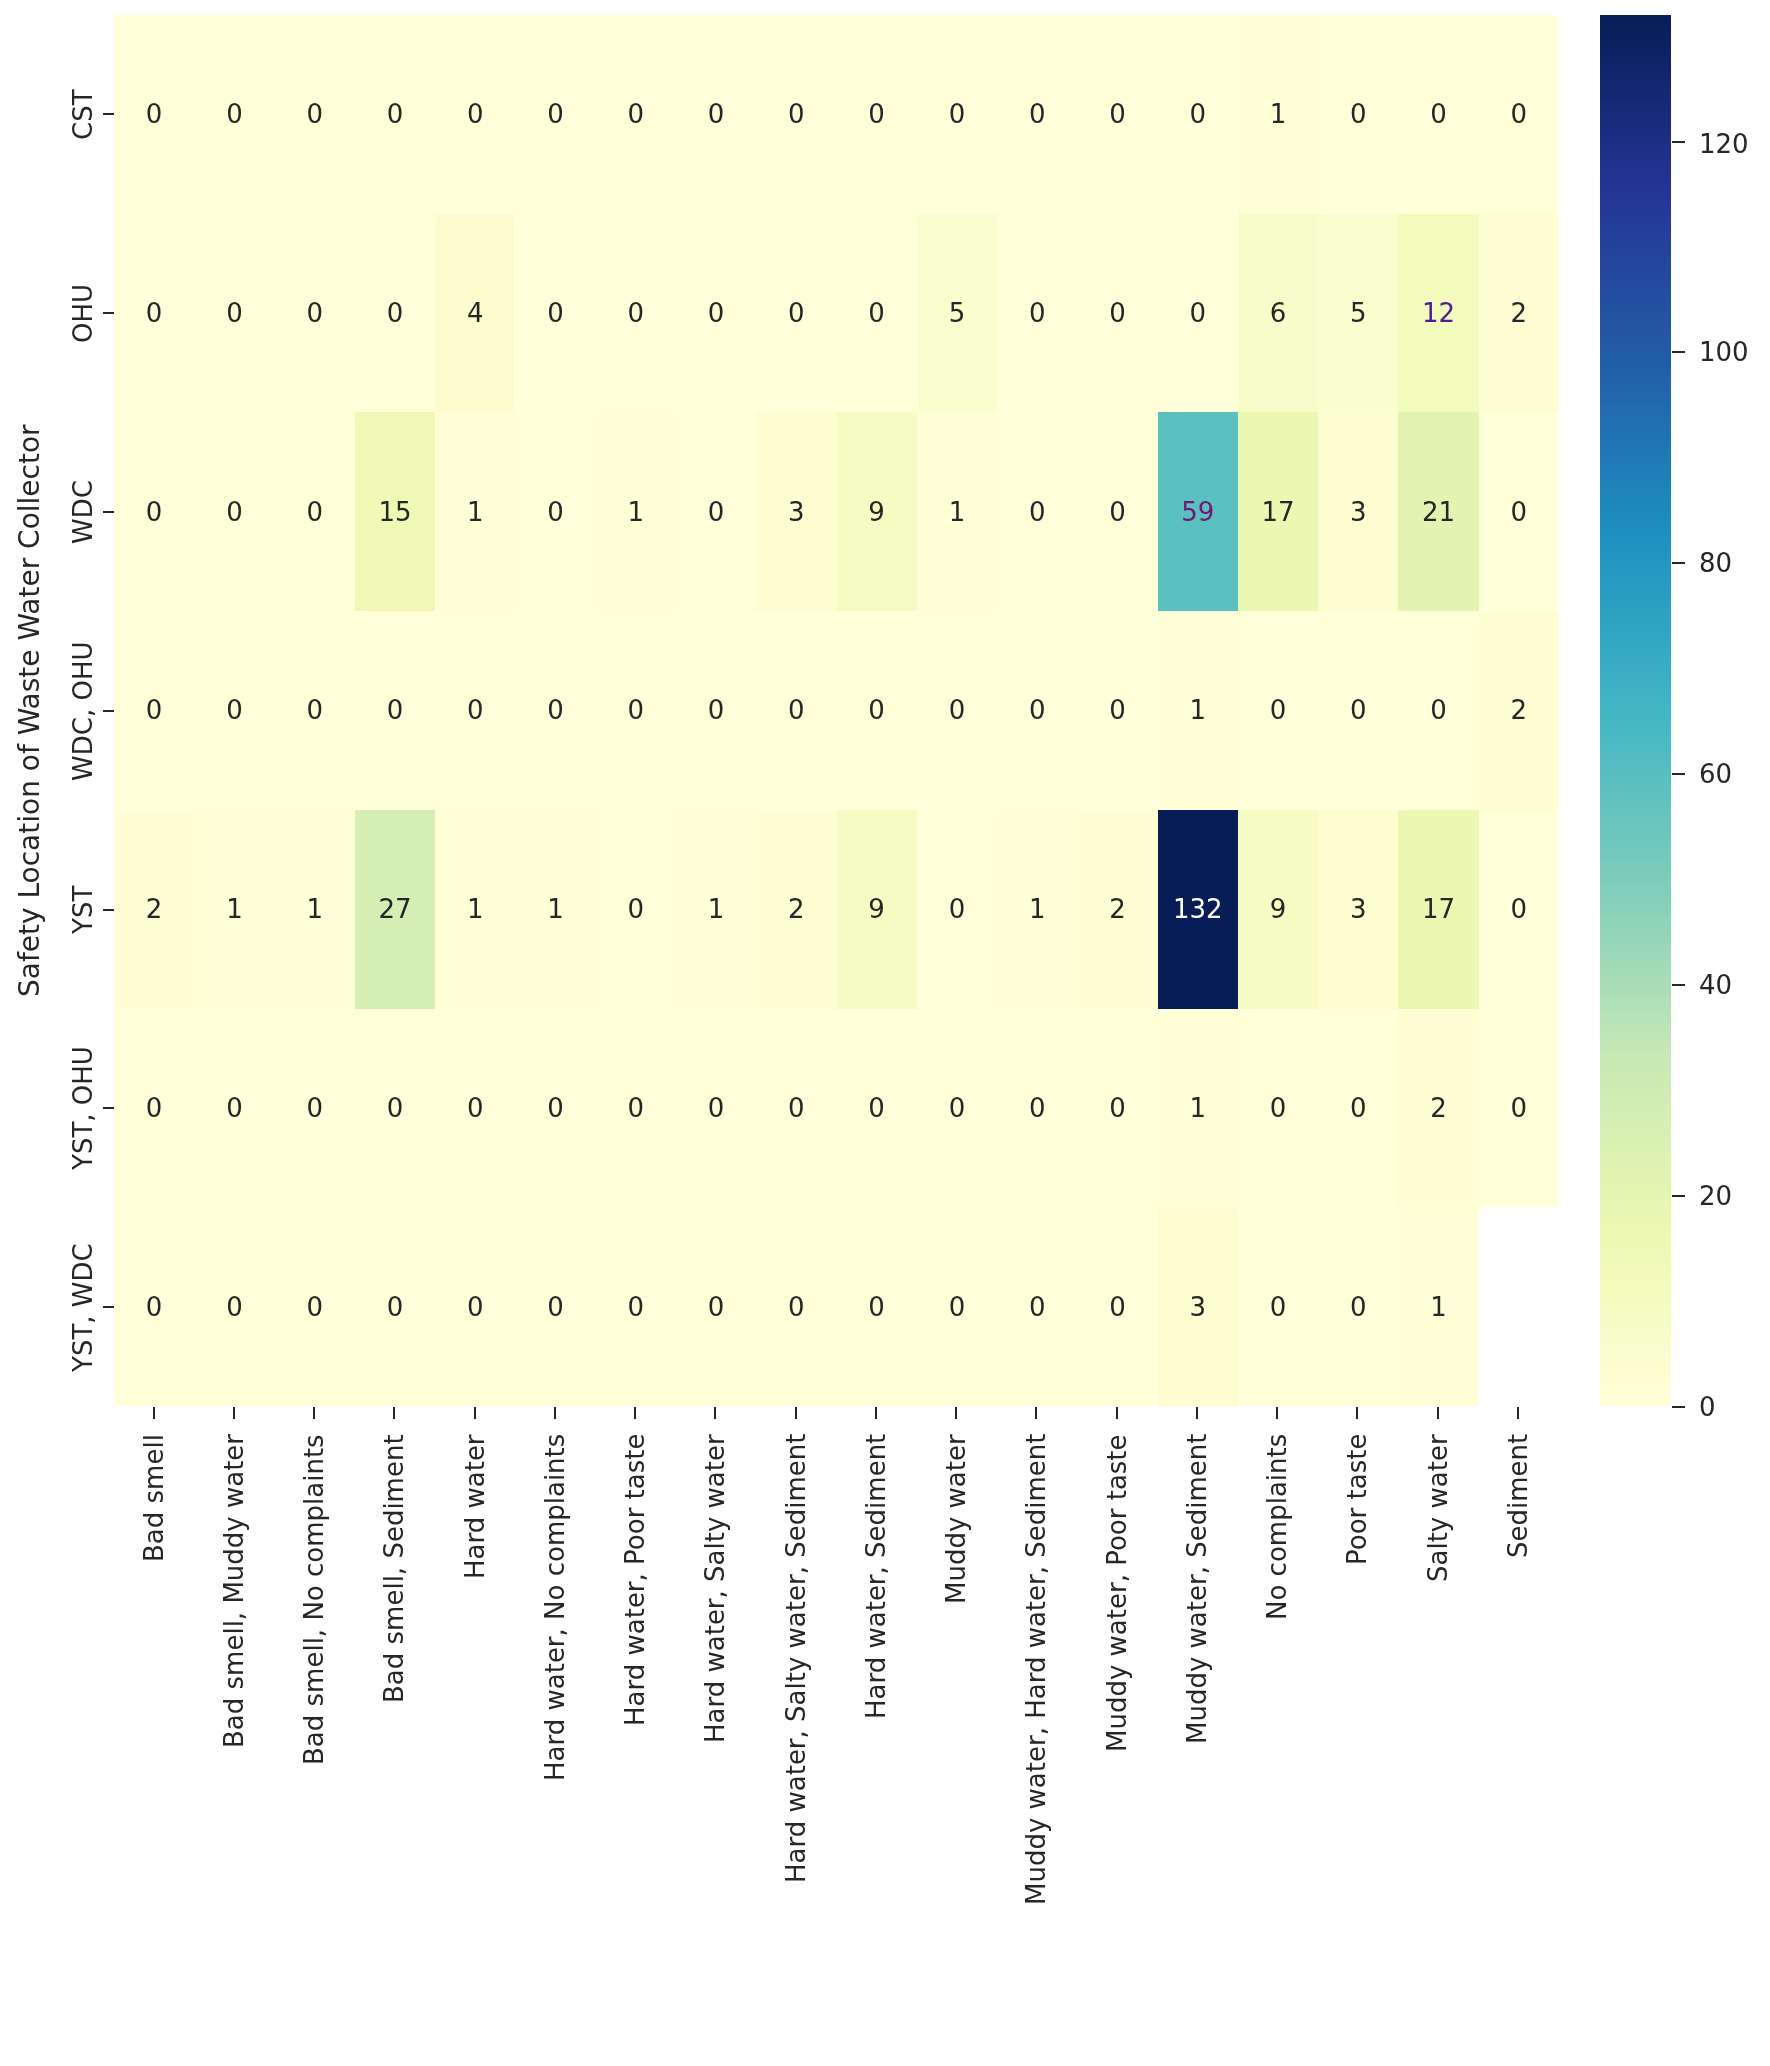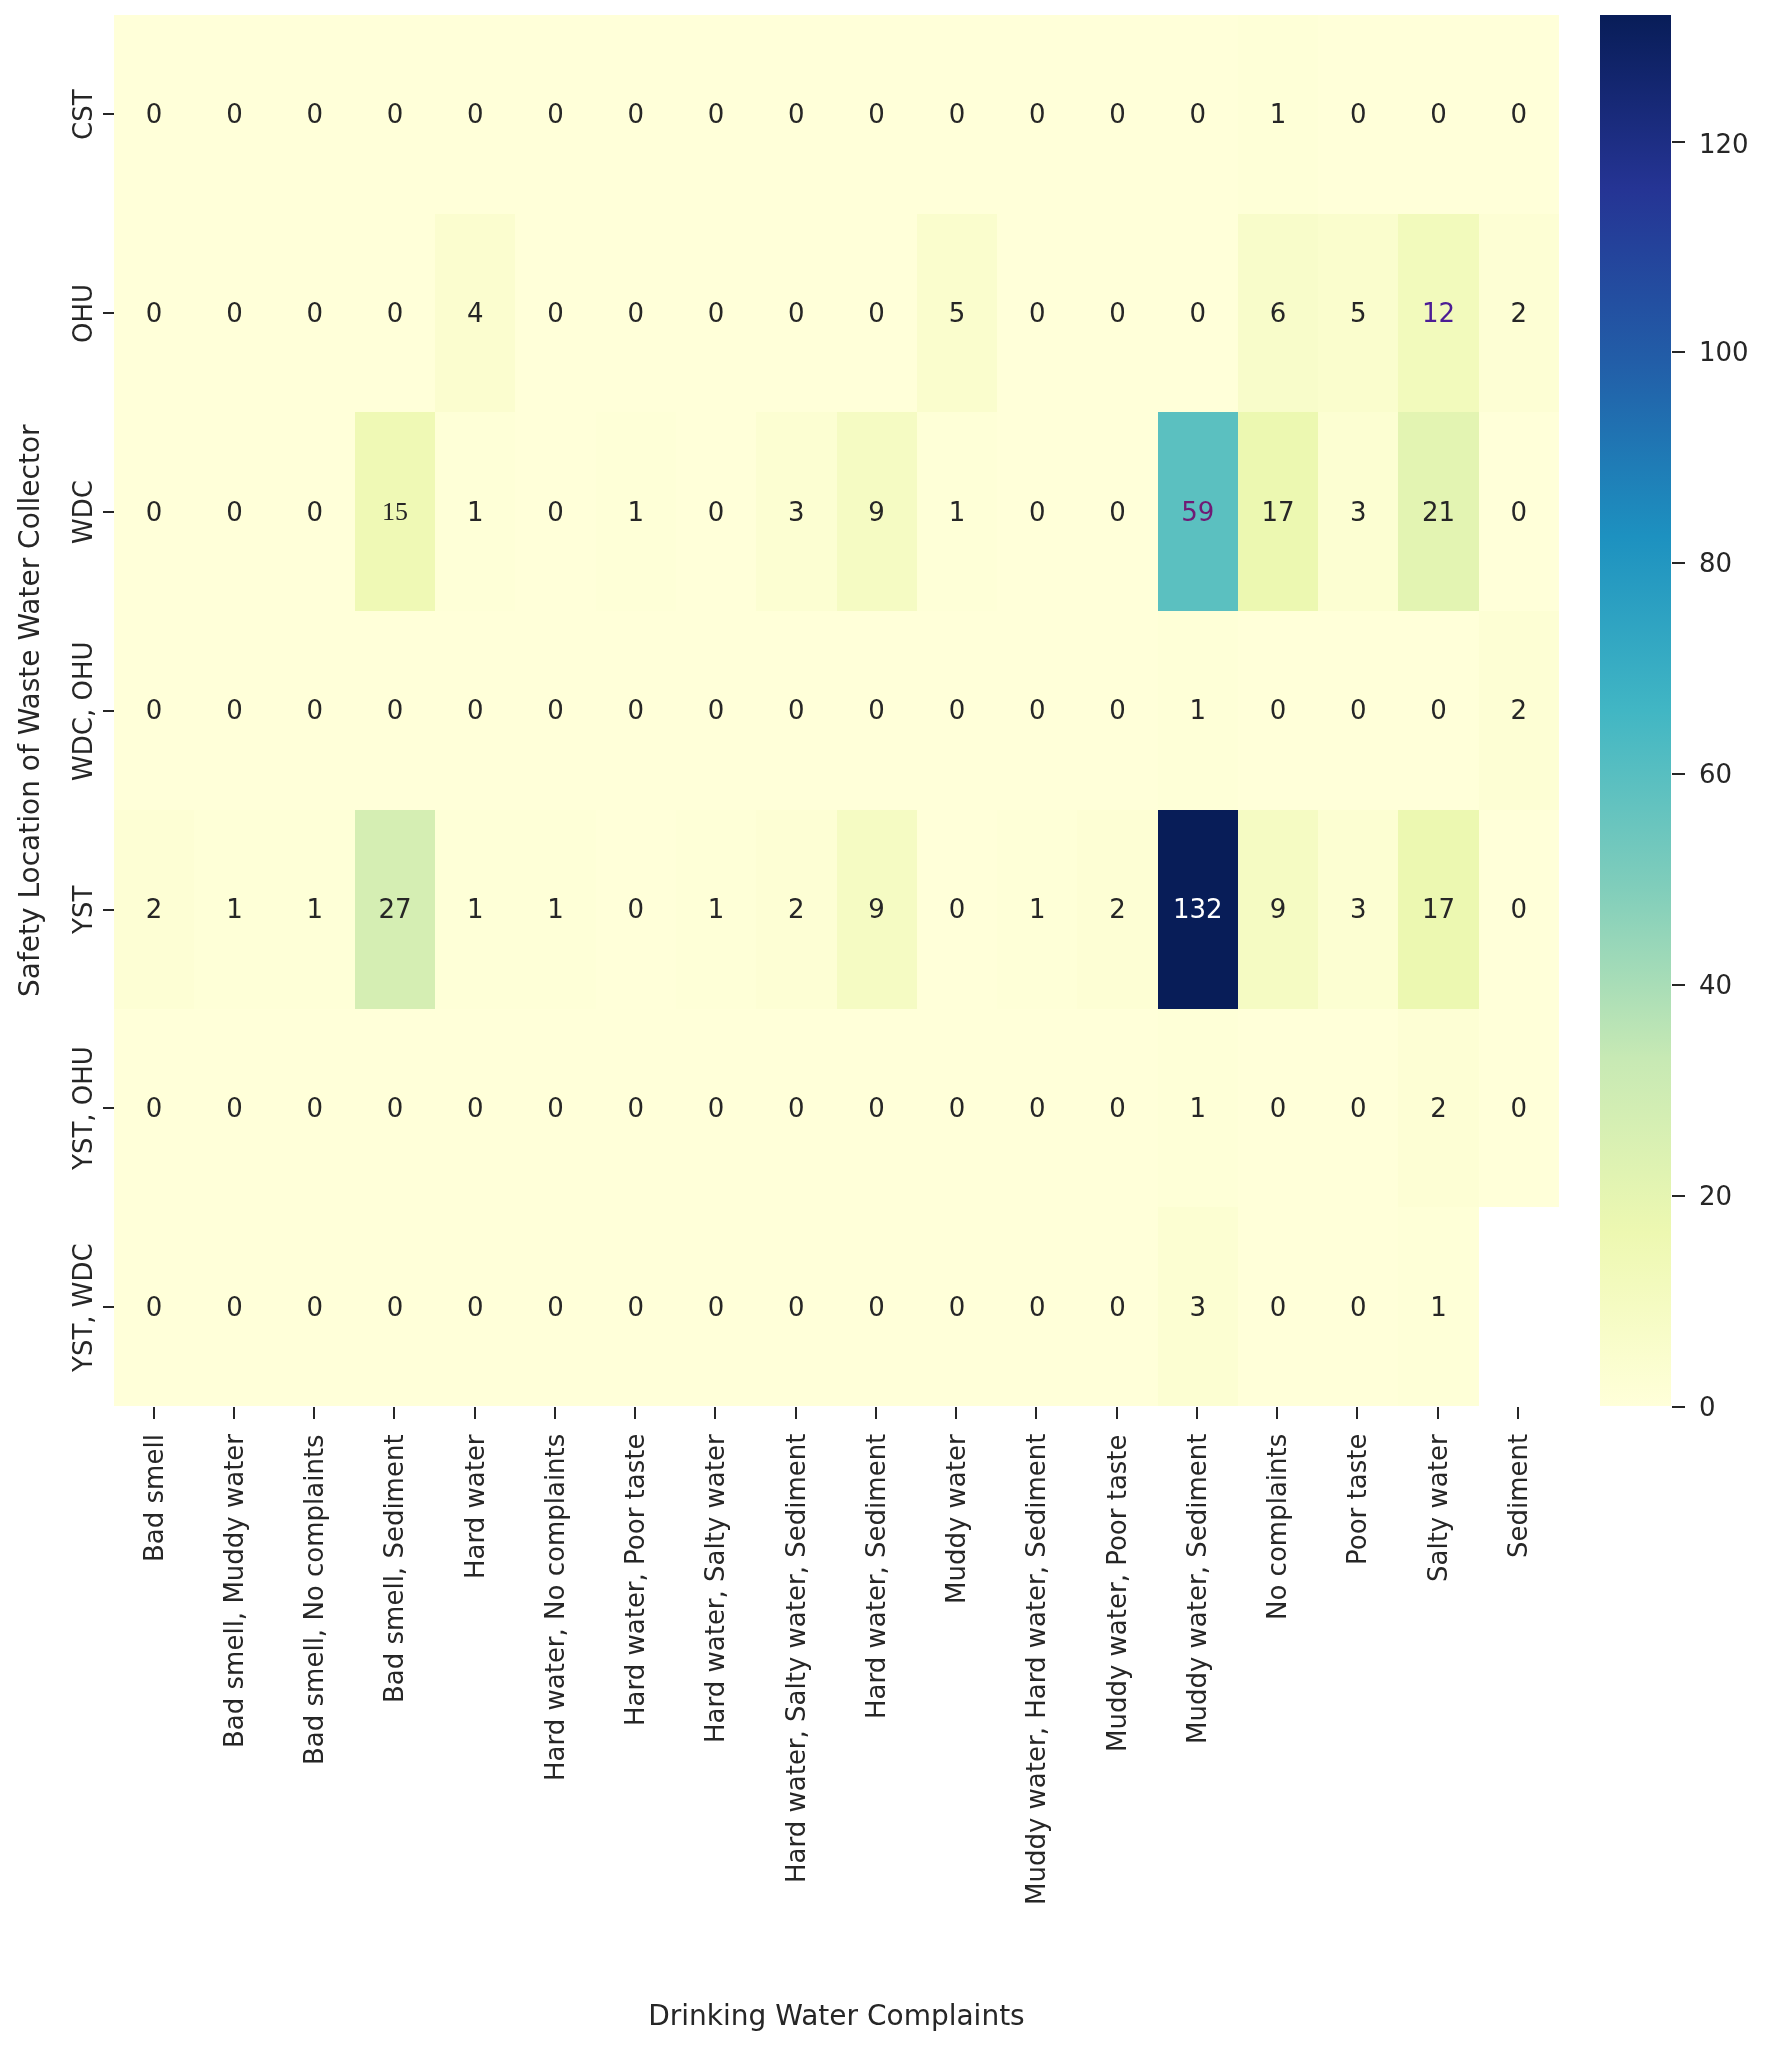--- a/index.html
+++ b/index.html
@@ -237,21 +237,21 @@
       <div class="cell" style="background: rgb(255, 255, 217);">
         <span style="color: rgb(38, 38, 38);">0</span>
       </div>
       <div class="cell" style="background: rgb(255, 255, 217);">
         <span style="color: rgb(38, 38, 38);">0</span>
       </div>
       <div class="cell" style="background: rgb(255, 255, 217);">
         <span style="color: rgb(38, 38, 38);">0</span>
       </div>
       <div class="cell" style="background: rgb(239, 249, 181);">
-        <span style="color: rgb(38, 38, 38); font-family: Liberation Serif, serif;">15</span>
+        <span style="color: rgb(38, 38, 38);">15</span>
       </div>
       <div class="cell" style="background: rgb(254, 255, 215);">
         <span style="color: rgb(38, 38, 38);">1</span>
       </div>
       <div class="cell" style="background: rgb(255, 255, 217);">
         <span style="color: rgb(38, 38, 38);">0</span>
       </div>
       <div class="cell" style="background: rgb(254, 255, 215);">
         <span style="color: rgb(38, 38, 38);">1</span>
       </div>
@@ -549,21 +549,20 @@
       <div class="xtick-label" style="left: 1157px;">Muddy water, Sediment</div>
       <div class="xtick-dash" style="left: 1276px;"></div>
       <div class="xtick-label" style="left: 1237px;">No complaints</div>
       <div class="xtick-dash" style="left: 1356px;"></div>
       <div class="xtick-label" style="left: 1317px;">Poor taste</div>
       <div class="xtick-dash" style="left: 1437px;"></div>
       <div class="xtick-label" style="left: 1398px;">Salty water</div>
       <div class="xtick-dash" style="left: 1517px;"></div>
       <div class="xtick-label" style="left: 1478px;">Sediment</div>
     </div>
-  <div class="axis-title-x">Drinking Water Complaints</div>
   <div id="colorbar" style="background: linear-gradient(to top, rgb(255, 255, 217) 0%, rgb(237, 248, 177) 12.5%, rgb(199, 233, 180) 25%, rgb(127, 205, 187) 37.5%, rgb(65, 182, 196) 50%, rgb(29, 145, 192) 62.5%, rgb(34, 94, 168) 75%, rgb(37, 52, 148) 87.5%, rgb(8, 29, 88) 100%);"></div>
   <div id="cbarticks">
       <div class="cbar-dash" style="top: 1406px;"></div>
       <div class="cbar-label" style="top: 1407px;">0</div>
       <div class="cbar-dash" style="top: 1195px;"></div>
       <div class="cbar-label" style="top: 1196px;">20</div>
       <div class="cbar-dash" style="top: 984px;"></div>
       <div class="cbar-label" style="top: 985px;">40</div>
       <div class="cbar-dash" style="top: 773px;"></div>
       <div class="cbar-label" style="top: 774px;">60</div>

